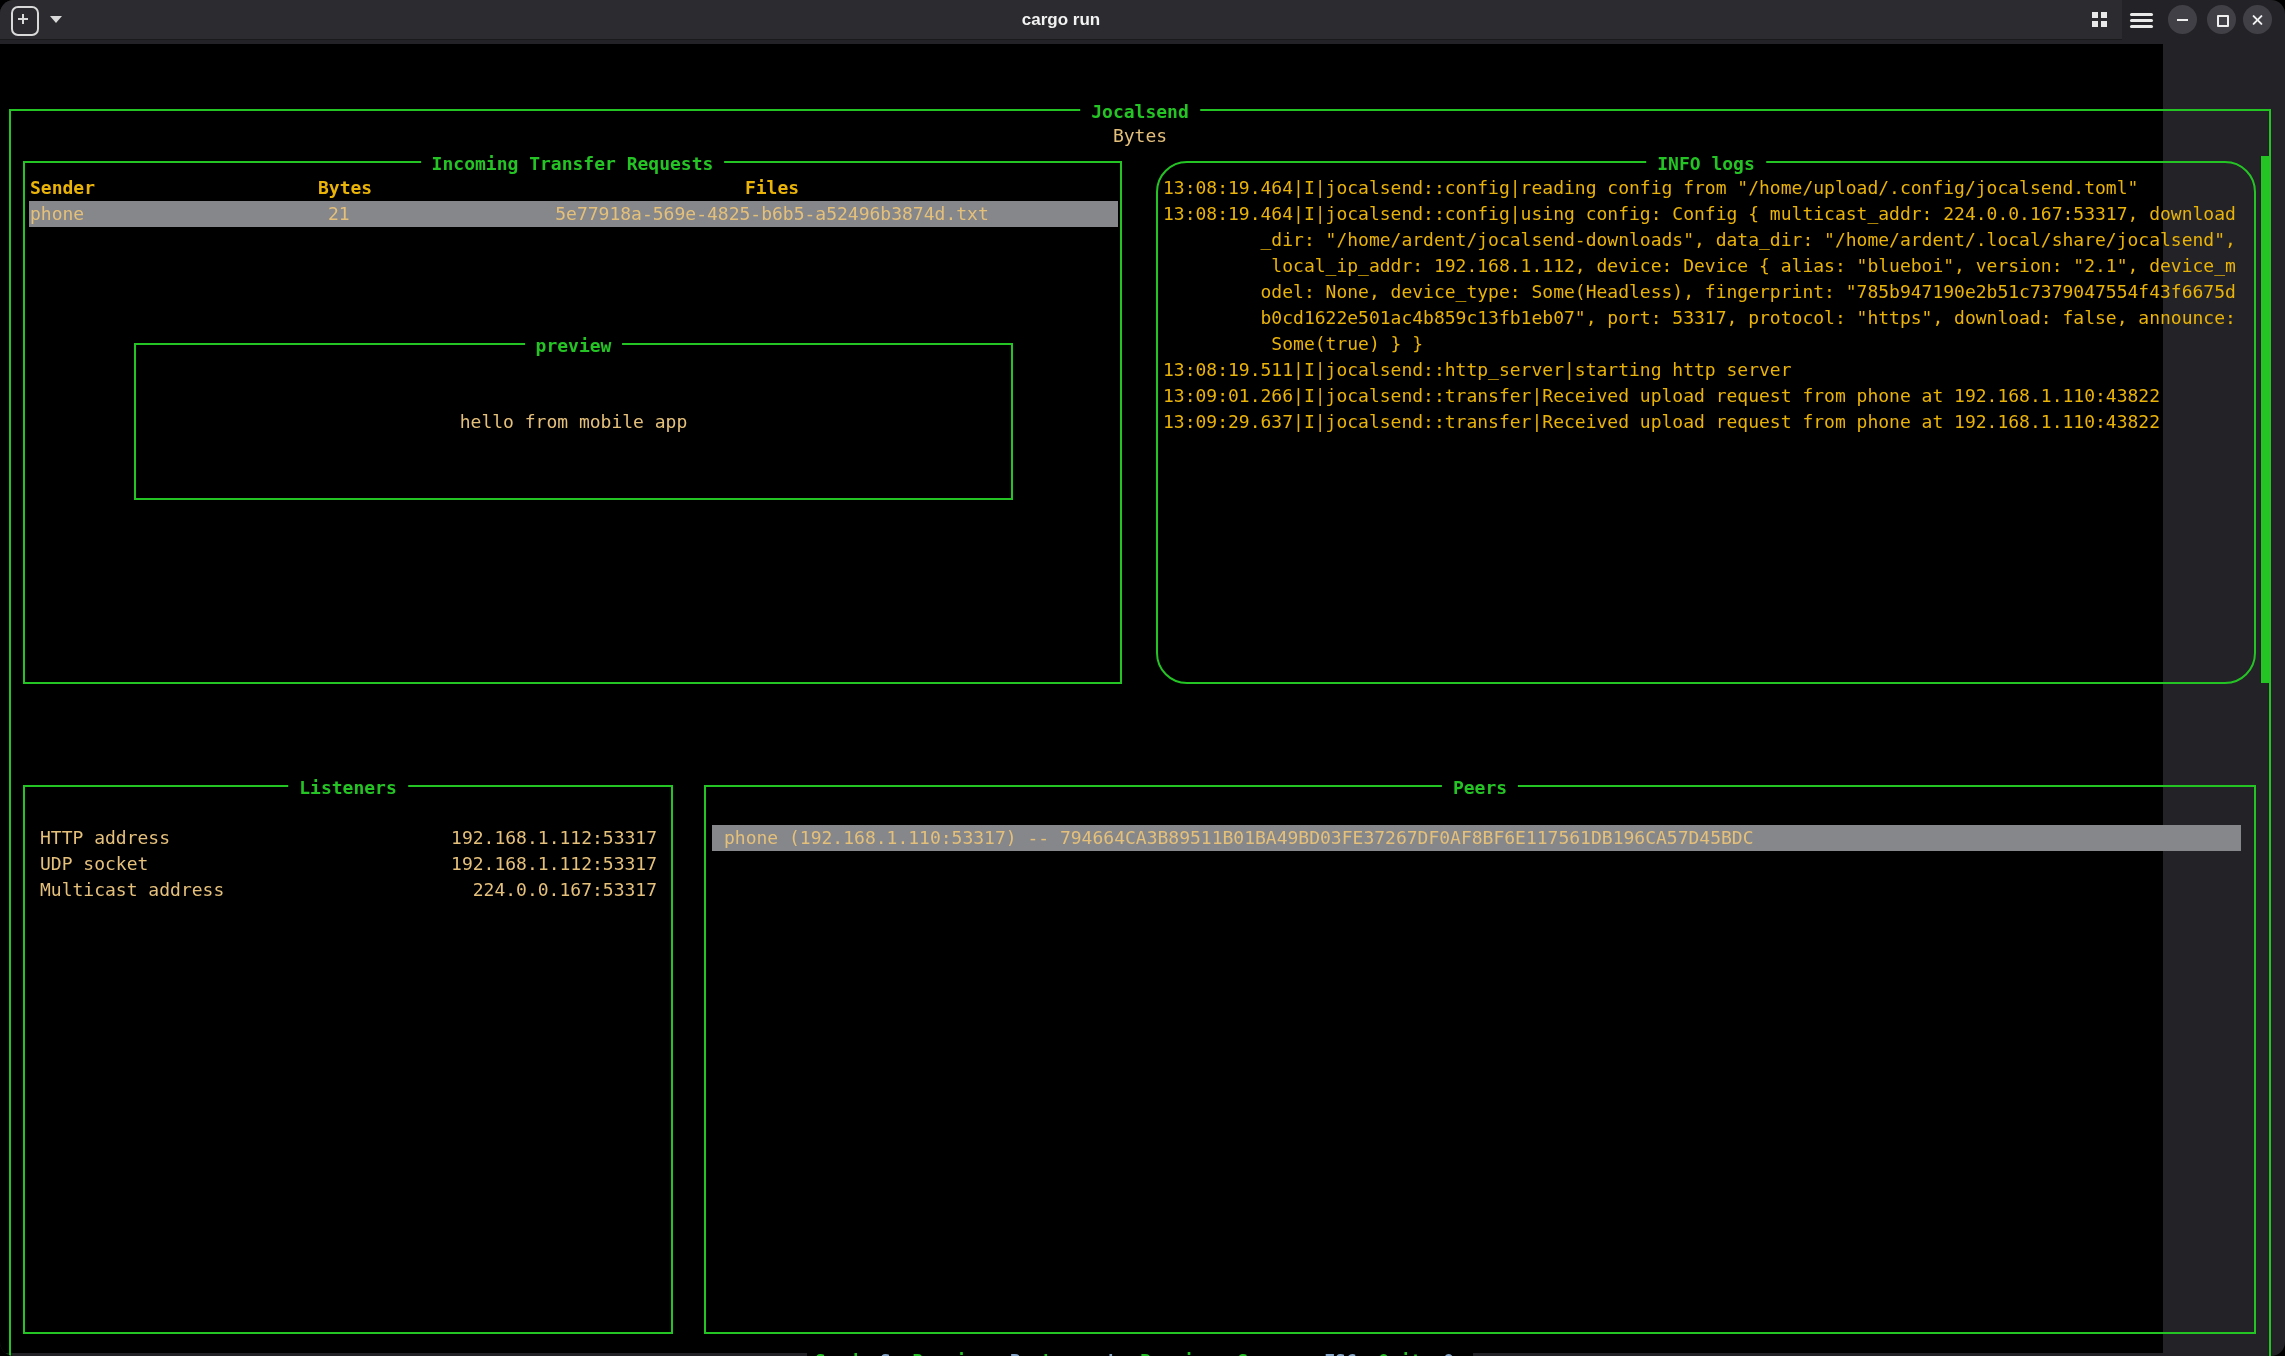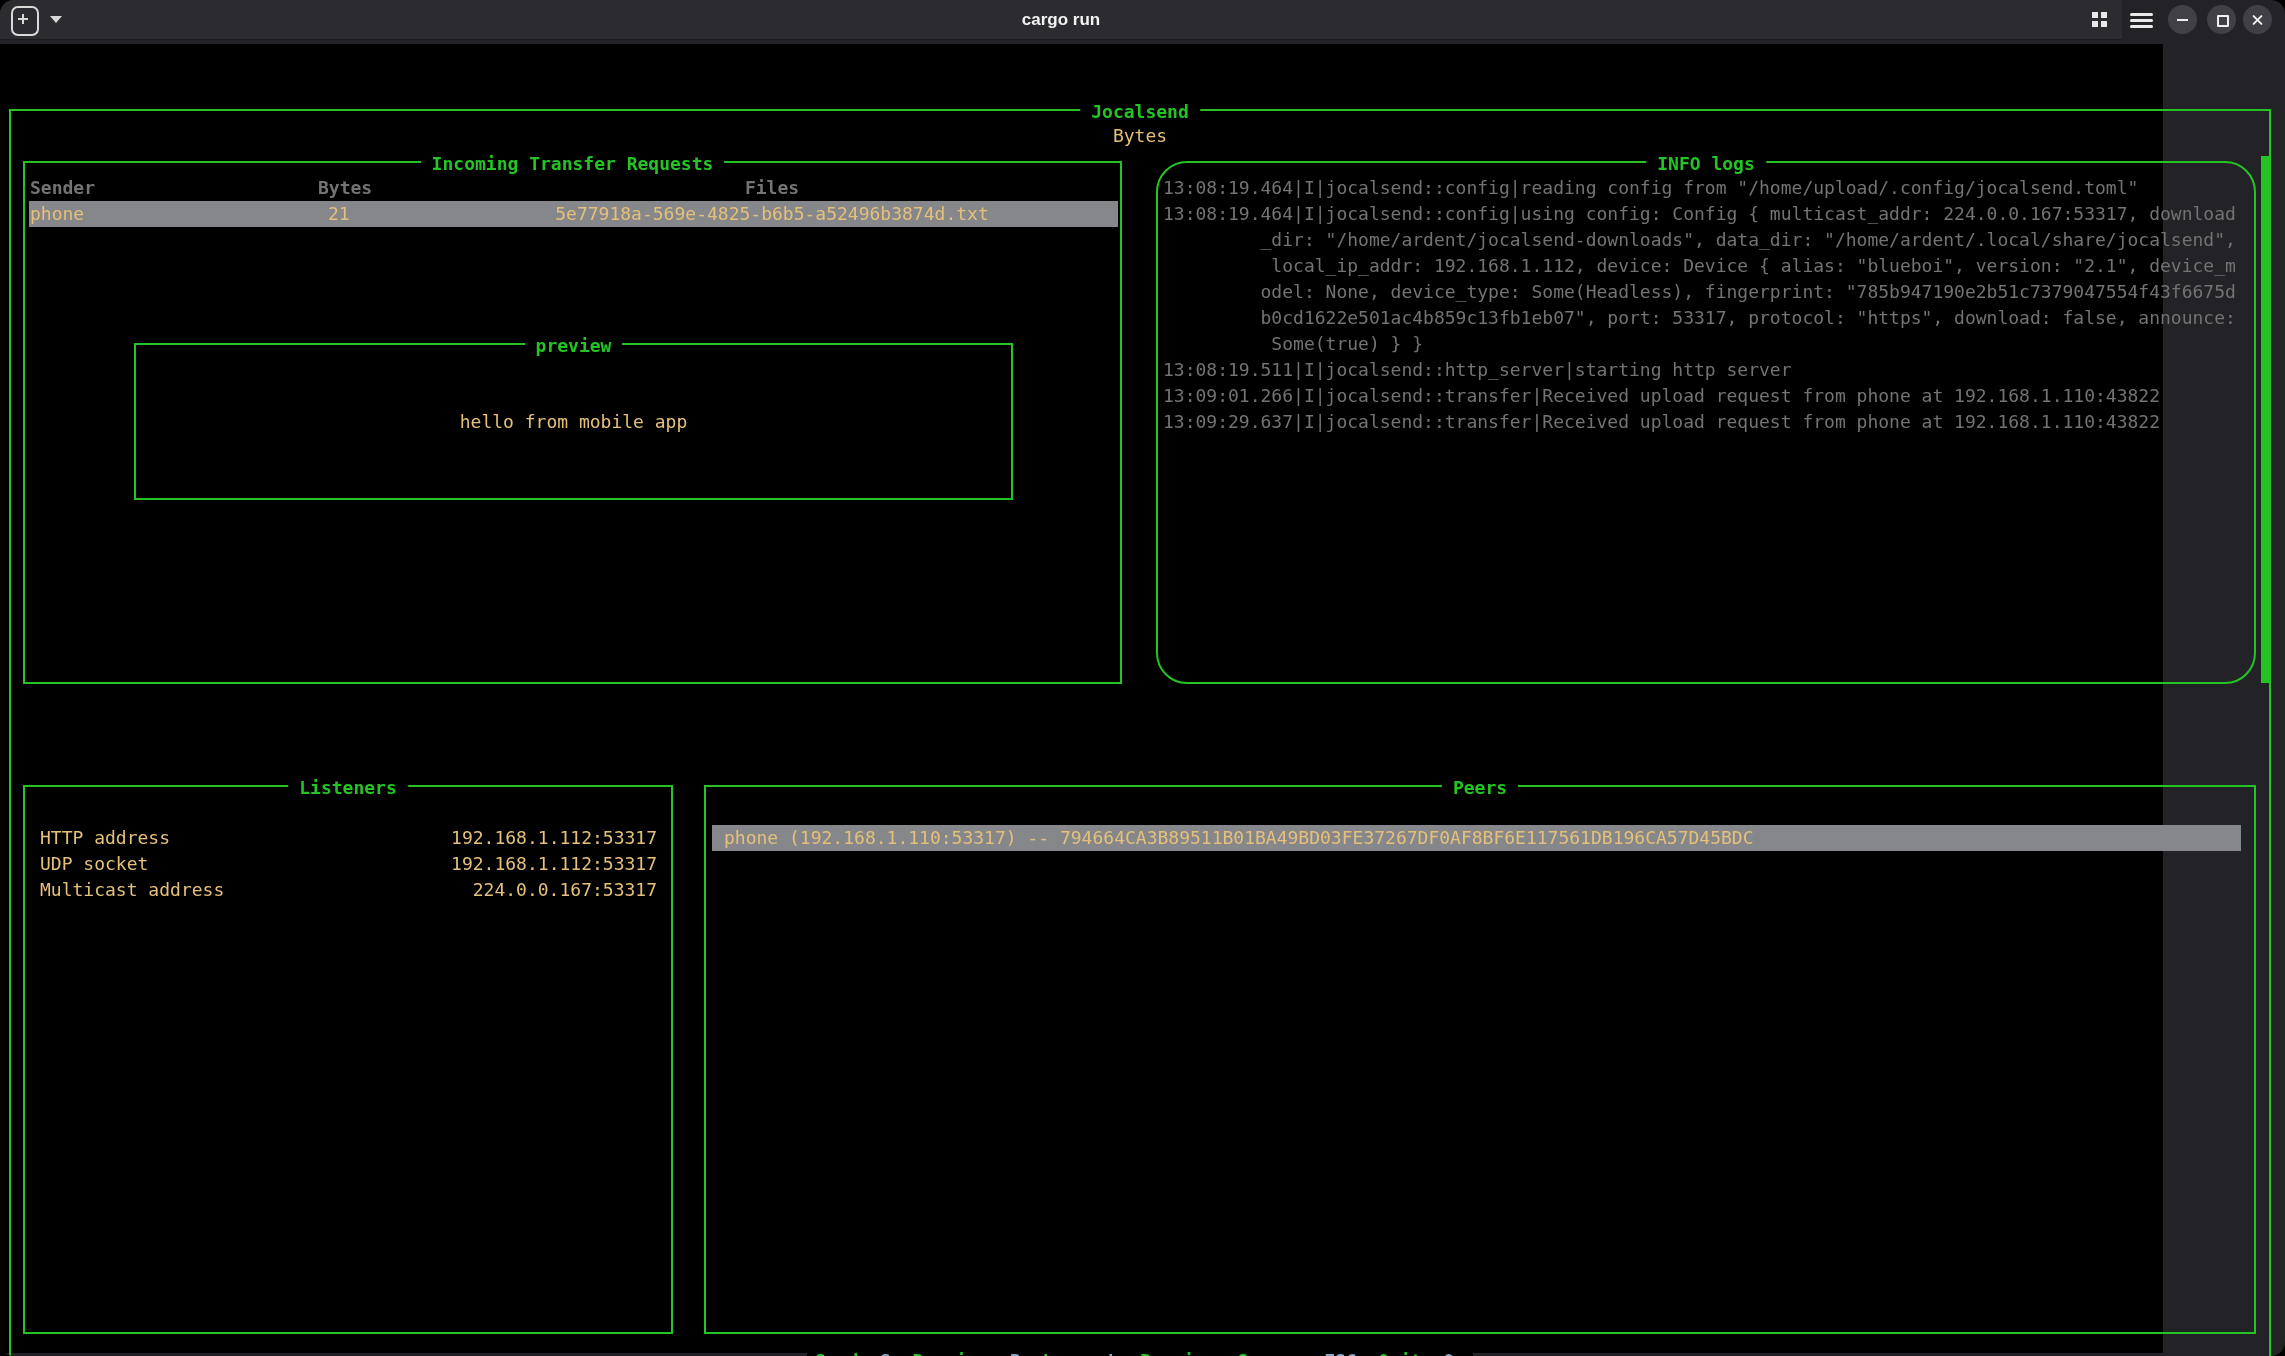--- a/index.html
+++ b/index.html
@@ -19,21 +19,21 @@
   .menu-icon{position:absolute;left:2130px;top:13px;width:23px;height:3px;background:#e9e9e9;border-radius:2px;
              box-shadow:0 6px 0 #e9e9e9,0 12px 0 #e9e9e9;}
   .wbtn{position:absolute;top:5px;width:29px;height:29px;border-radius:50%;background:#404046;}
   .wbtn.min{left:2168px}.wbtn.max{left:2207px}.wbtn.close{left:2243px}
   .wbtn.min .g{position:absolute;left:9px;top:14px;width:11px;height:2px;background:#efefef;}
   .wbtn.max .g{position:absolute;left:10px;top:10px;width:8px;height:8px;border:2px solid #efefef;border-radius:1px;}
   .wbtn.close .g1,.wbtn.close .g2{position:absolute;left:8px;top:13.5px;width:13px;height:2px;background:#efefef;border-radius:1px;}
   .wbtn.close .g1{transform:rotate(45deg)}.wbtn.close .g2{transform:rotate(-45deg)}
   
   .screen{position:absolute;left:0;top:44px;width:2163px;height:1309px;background:#000;}
-  .t{position:absolute;font:18px/26px "DejaVu Sans Mono",monospace;white-space:pre;color:#737373;}
+  .t{position:absolute;font:18px/26px "DejaVu Sans Mono",monospace;white-space:pre;color:#eab308;}
   .bold{font-weight:bold;}
   .tan{color:#e5c07b;}
   .box{position:absolute;border:2px solid #25c425;}
   .btitle{position:absolute;top:-12px;left:50%;transform:translateX(-50%);background:#000;
           padding:0 11px;font:bold 18px/26px "DejaVu Sans Mono",monospace;color:#25c425;white-space:pre;}
   .hl{position:absolute;background:#85878a;height:26px;}
   .hints{position:absolute;bottom:-12px;left:50%;transform:translateX(-50%);background:#000;padding:0 8px;
          display:flex;gap:10.8px;font:bold 18px/26px "DejaVu Sans Mono",monospace;white-space:pre;}
   .hint{display:flex;gap:10.8px;}
   .hint .lab{color:#25c425;}

